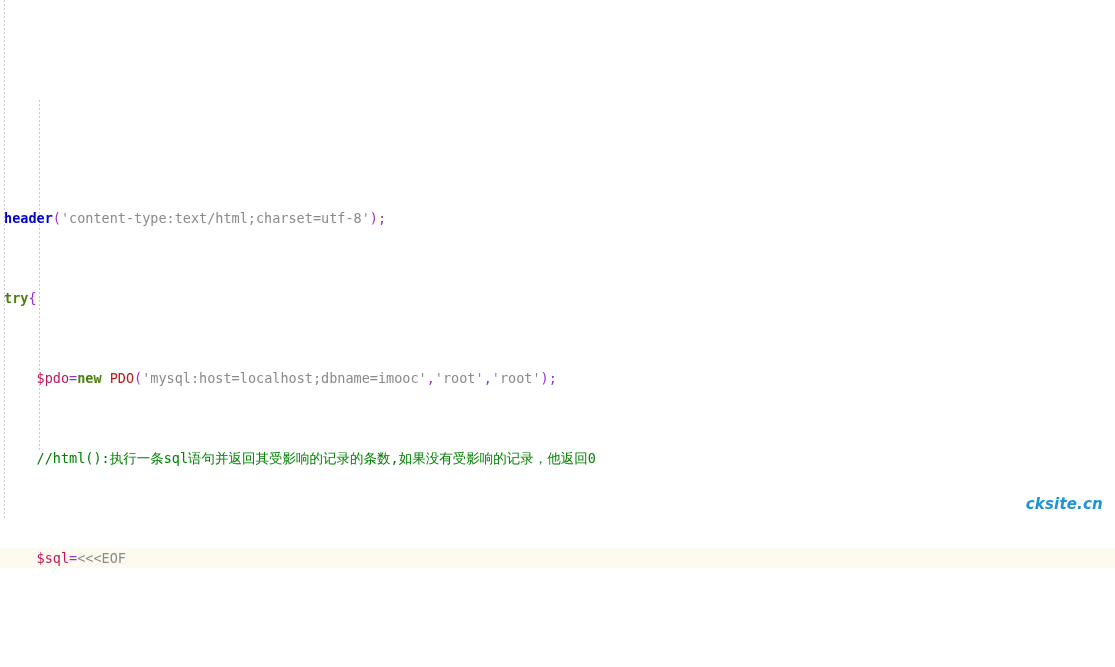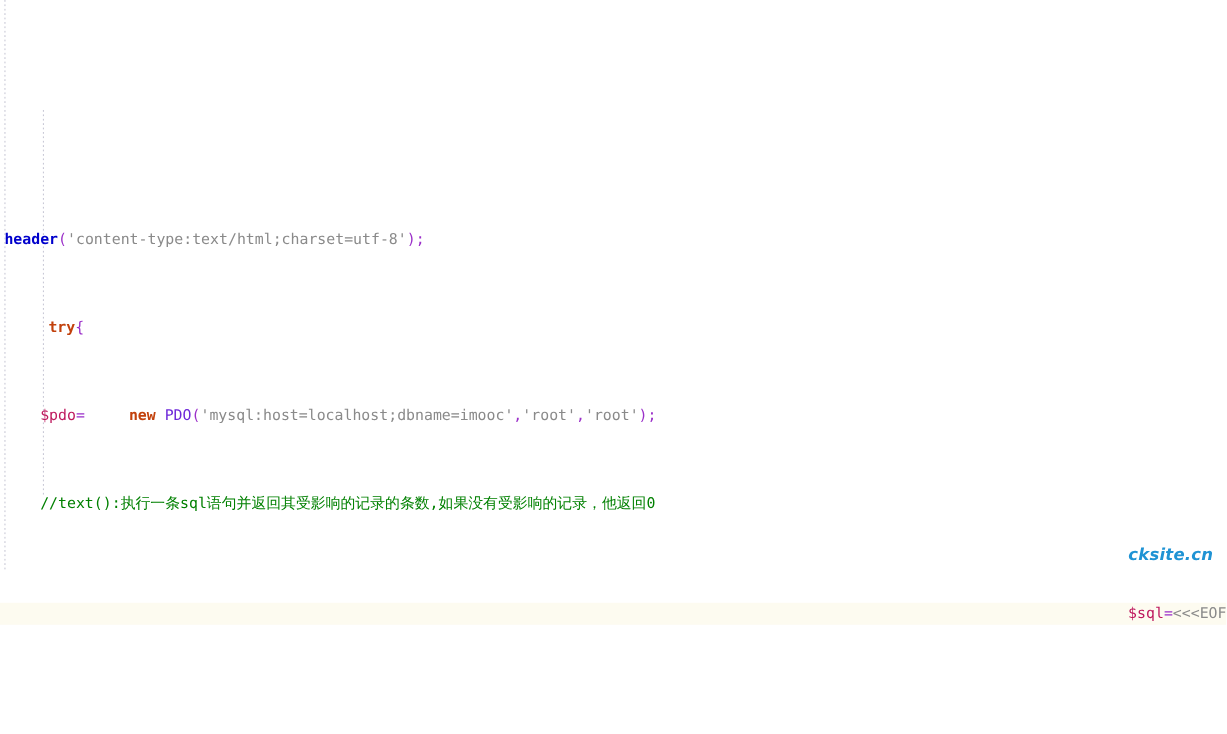--- a/index.html
+++ b/index.html
@@ -47,27 +47,27 @@
   }
 
   .line {
     height: 20px;
     position: relative;
     padding-left: 4px;
     white-space: pre;
   }
 
   
-  .line.heredoc { background: #fdfbf0; text-align: right; }
+  .line.heredoc { background: #fdfbf0; }
 
   
-  .kw       { color: #c2410c; font-weight: bold; margin-left: 40px; }
+  .kw       { color: #4d7c0f; font-weight: bold; }
   .fn       { color: #0000cc; font-weight: bold; }
   .var      { color: #be185d; }
-  .plain    { color: #6d28d9; }
+  .plain    { color: #b91c1c; }
   .punct    { color: #9b30c9; }
   .op       { color: #9b30c9; }
   .str      { color: #8a8a8a; }
   .cmt      { color: #008000; }
   .heretxt  { color: #8a8a8a; }
 
   #watermark {
     position: absolute;
     right: 12px;
     bottom: 6px;
@@ -90,21 +90,21 @@
   <div class="guide g2"></div>
 
   <div class="code-layer">
 
     <div class="line"><span class="fn">header</span><span class="punct">(</span><span class="str">'content-type:text/html;charset=utf-8'</span><span class="punct">);</span></div>
 
     <div class="line"><span class="kw">try</span><span class="punct">{</span></div>
 
     <div class="line"><span class="plain">    </span><span class="var">$pdo</span><span class="op">=</span><span class="kw">new</span><span class="plain"> PDO</span><span class="punct">(</span><span class="str">'mysql:host=localhost;dbname=imooc'</span><span class="punct">,</span><span class="str">'root'</span><span class="punct">,</span><span class="str">'root'</span><span class="punct">);</span></div>
 
-    <div class="line"><span class="plain">    </span><span class="cmt">//text():执行一条sql语句并返回其受影响的记录的条数,如果没有受影响的记录，他返回0</span></div>
+    <div class="line"><span class="plain">    </span><span class="cmt">//html():执行一条sql语句并返回其受影响的记录的条数,如果没有受影响的记录，他返回0</span></div>
 
 
     <div class="line heredoc"><span class="plain">    </span><span class="var">$sql</span><span class="op">=</span><span class="heretxt">&lt;&lt;&lt;EOF</span></div>
 
     
 
     
 
     
 

